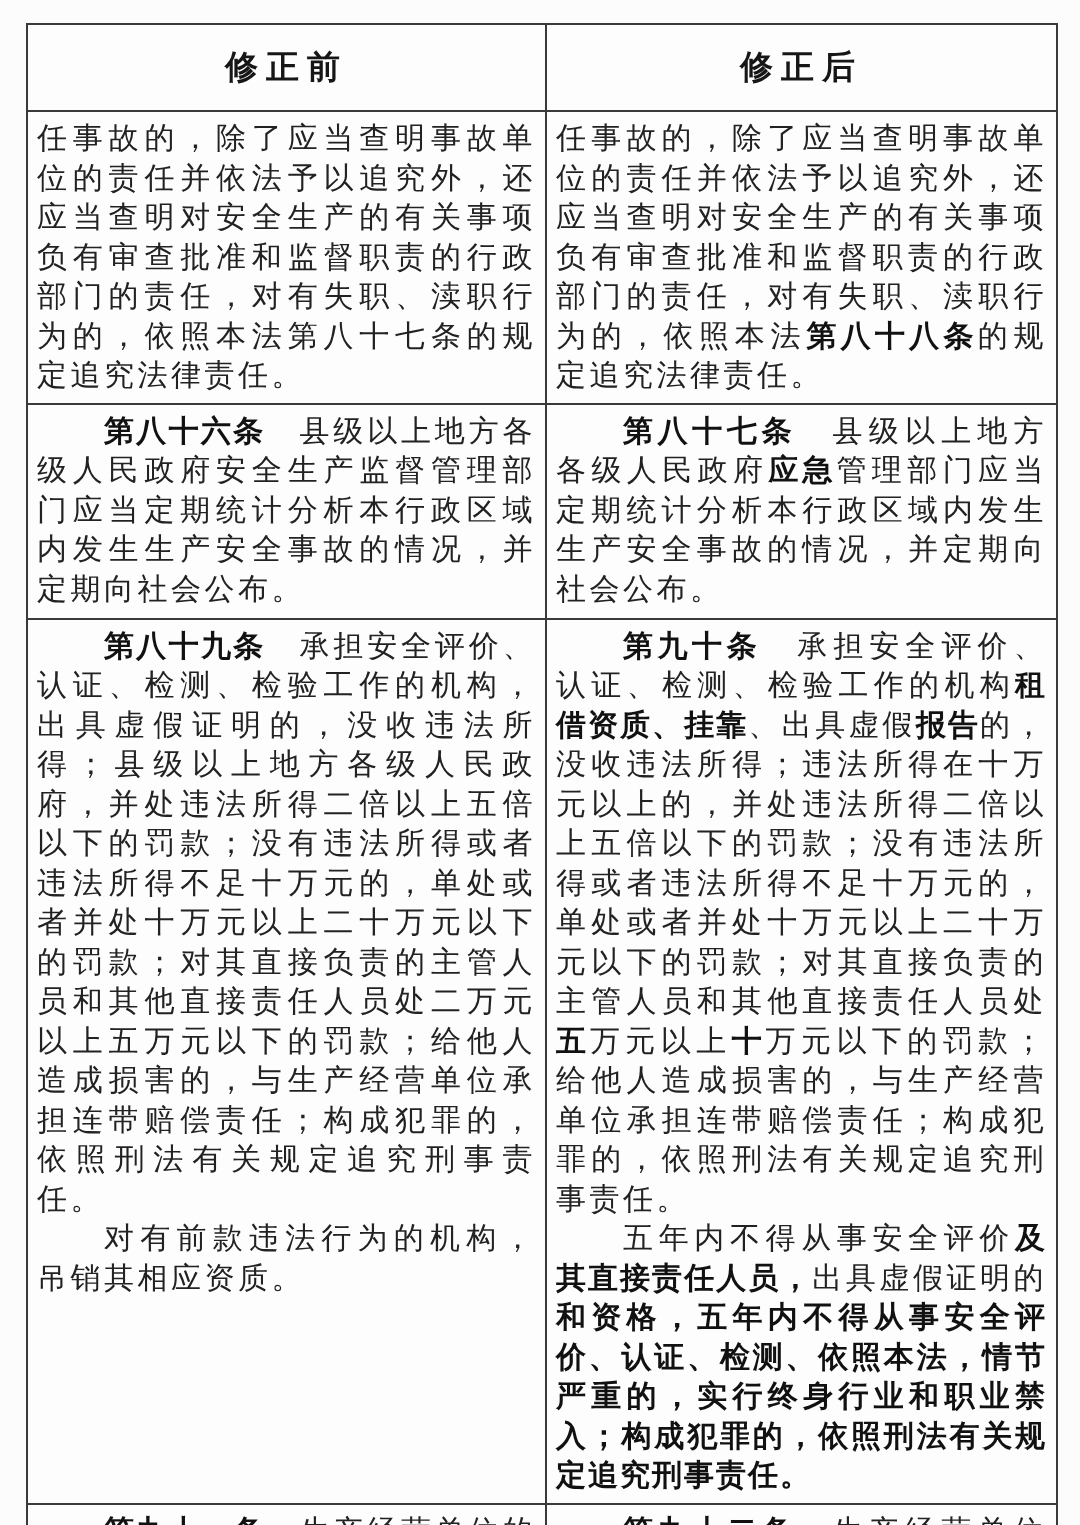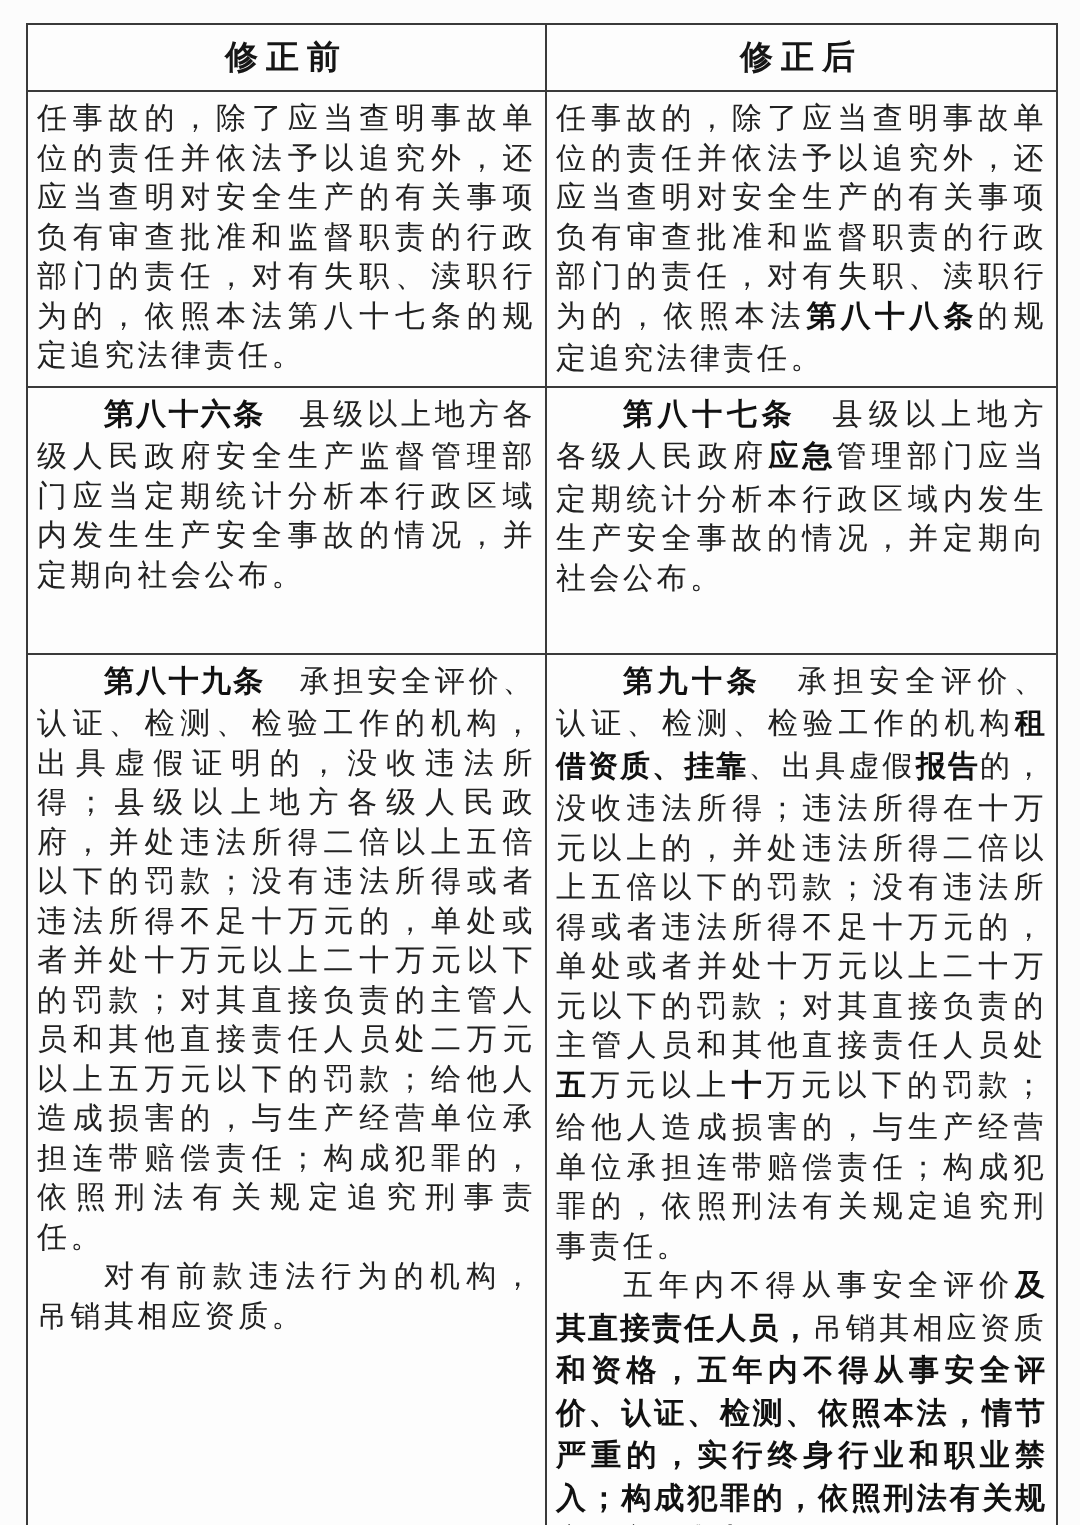--- a/index.html
+++ b/index.html
@@ -30,51 +30,51 @@
     background: #fdfdfd;
   }
   col.c-left  { width: 519px; }
   col.c-right { width: 511px; }
   .cmp th, .cmp td {
     border: 2px solid #3a3a3a;
     vertical-align: top;
     box-sizing: border-box;
   }
   .cmp th {
-    height: 67px;
+    height: 87px;
     vertical-align: middle;
     text-align: center;
     font-family: "Liberation Sans", sans-serif;
     font-weight: 700;
     font-size: 33px;
     letter-spacing: 8px;
     color: #161616;
     padding: 0;
   }
   .cmp td {
     padding: 6px 9px 8px 9px;
     font-size: 30px;
     line-height: 39.5px;
     letter-spacing: 3.5px;
     text-align: justify;
     text-justify: inter-character;
   }
   .row-0 td { height: 221px; }
-  .row-1 td { height: 267px; margin-top: 8px; }
+  .row-1 td { height: 215px; margin-top: 8px; }
   .row-3 td { height: 108px; }
   p.para {
     margin: 0;
     padding: 0;
   }
   p.para.indent {
     text-indent: 67px;
   }
   span.run { color: #222222; }
   span.run.b {
-    font-family: Liberation Mono, monospace;
+    font-family: Liberation Serif, serif;
     font-weight: 700;
     color: #111111;
     letter-spacing: 2px;
   }
 </style>
 </head>
 <body>
 
 <div class="page">
   <table class="cmp">
@@ -105,21 +105,21 @@
             <p class="para indent"><span class="run b">第八十七条</span><span class="run">　县级以上地方各级人民政府</span><span class="run b">应急</span><span class="run">管理部门应当定期统计分析本行政区域内发生生产安全事故的情况，并定期向社会公布。</span></p>
           </td>
         </tr>
         <tr class="row-2">
           <td>
             <p class="para indent"><span class="run b">第八十九条</span><span class="run">　承担安全评价、认证、检测、检验工作的机构，出具虚假证明的，没收违法所得；县级以上地方各级人民政府，并处违法所得二倍以上五倍以下的罚款；没有违法所得或者违法所得不足十万元的，单处或者并处十万元以上二十万元以下的罚款；对其直接负责的主管人员和其他直接责任人员处二万元以上五万元以下的罚款；给他人造成损害的，与生产经营单位承担连带赔偿责任；构成犯罪的，依照刑法有关规定追究刑事责任。</span></p>
             <p class="para indent"><span class="run">对有前款违法行为的机构，吊销其相应资质。</span></p>
           </td>
           <td>
             <p class="para indent"><span class="run b">第九十条</span><span class="run">　承担安全评价、认证、检测、检验工作的机构</span><span class="run b">租借资质、挂靠</span><span class="run">、出具虚假</span><span class="run b">报告</span><span class="run">的，没收违法所得；违法所得在十万元以上的，并处违法所得二倍以上五倍以下的罚款；没有违法所得或者违法所得不足十万元的，单处或者并处十万元以上二十万元以下的罚款；对其直接负责的主管人员和其他直接责任人员处</span><span class="run b">五</span><span class="run">万元以上</span><span class="run b">十</span><span class="run">万元以下的罚款；给他人造成损害的，与生产经营单位承担连带赔偿责任；构成犯罪的，依照刑法有关规定追究刑事责任。</span></p>
-            <p class="para indent"><span class="run">五年内不得从事安全评价</span><span class="run b">及其直接责任人员，</span><span class="run">吊销其相应资质</span><span class="run b">和资格，五年内不得从事安全评价、认证、检测、依照本法，情节严重的，实行终身行业和职业禁入；构成犯罪的，依照刑法有关规定追究刑事责任。</span></p>
+            <p class="para indent"><span class="run">五年内不得从事安全评价</span><span class="run b">及其直接责任人员，</span><span class="run">出具虚假证明的</span><span class="run b">和资格，五年内不得从事安全评价、认证、检测、依照本法，情节严重的，实行终身行业和职业禁入；构成犯罪的，依照刑法有关规定追究刑事责任。</span></p>
           </td>
         </tr>
         <tr class="row-3">
           <td>
             <p class="para indent"><span class="run b">第九十一条</span><span class="run">　生产经营单位的主要负责人未履行本法规定的安全</span></p>
           </td>
           <td>
             <p class="para indent"><span class="run b">第九十二条</span><span class="run">　生产经营单位的主要负责人未履行本法规定的安全</span></p>
           </td>
         </tr>

